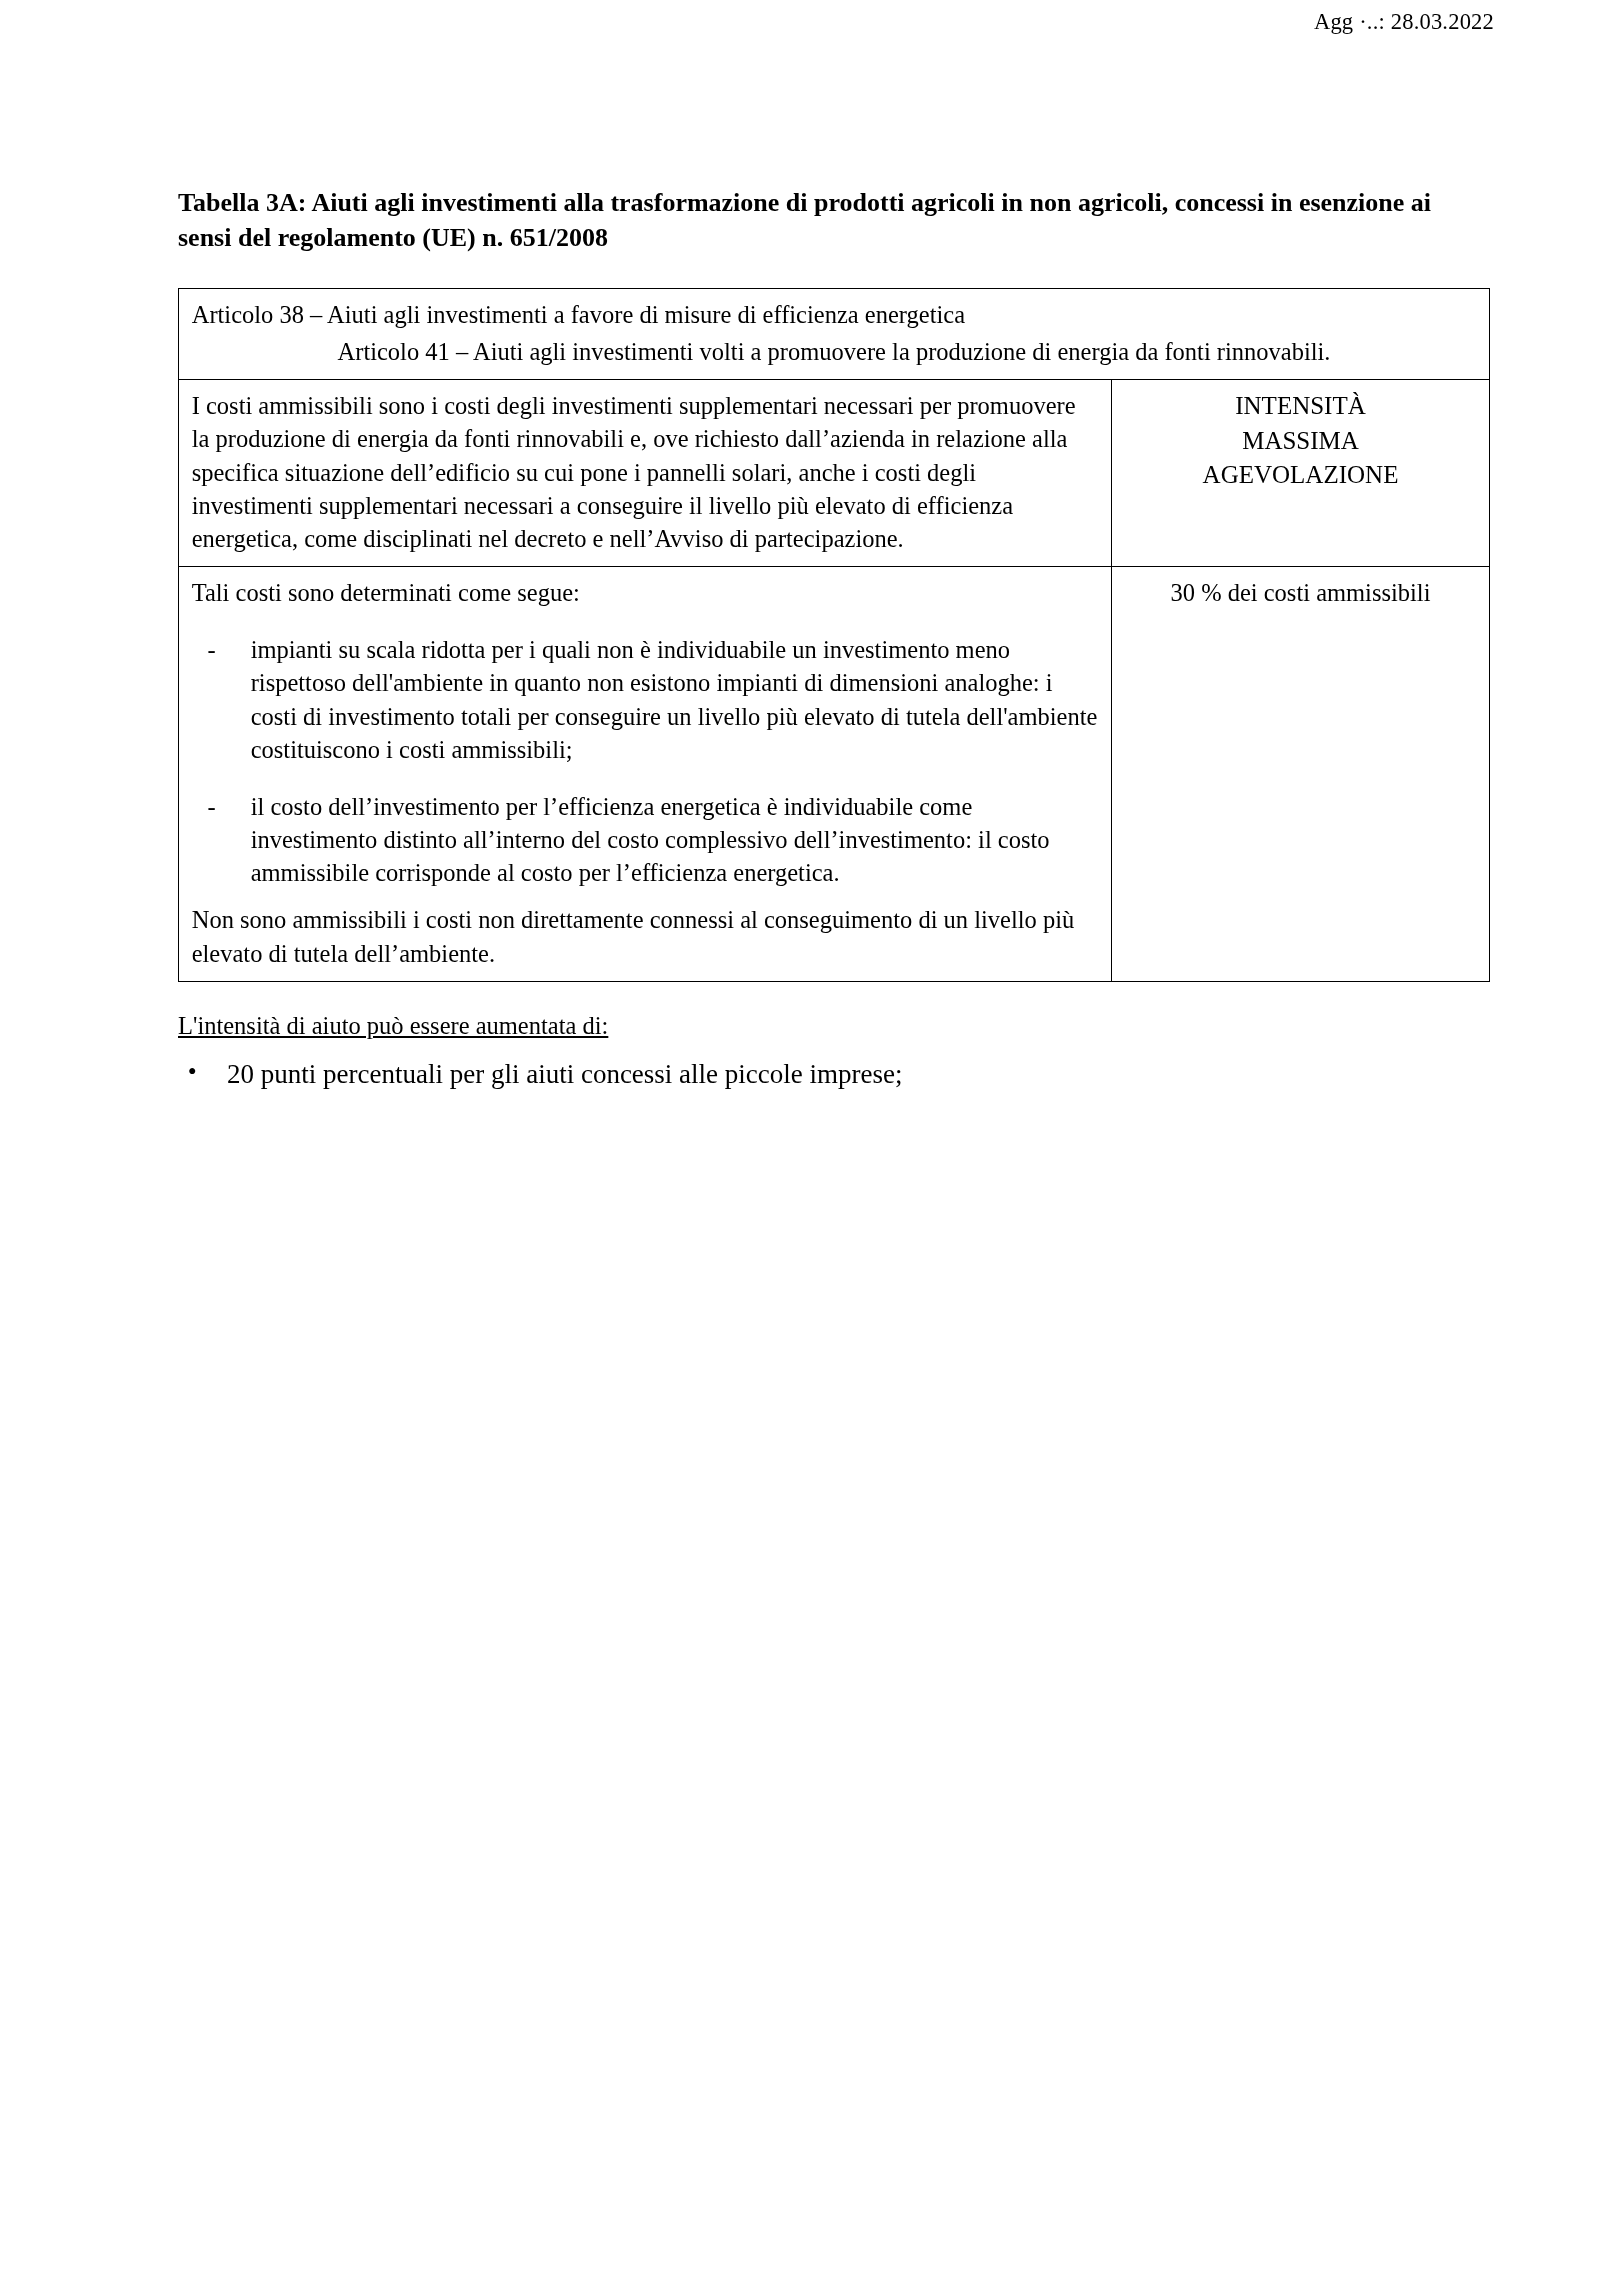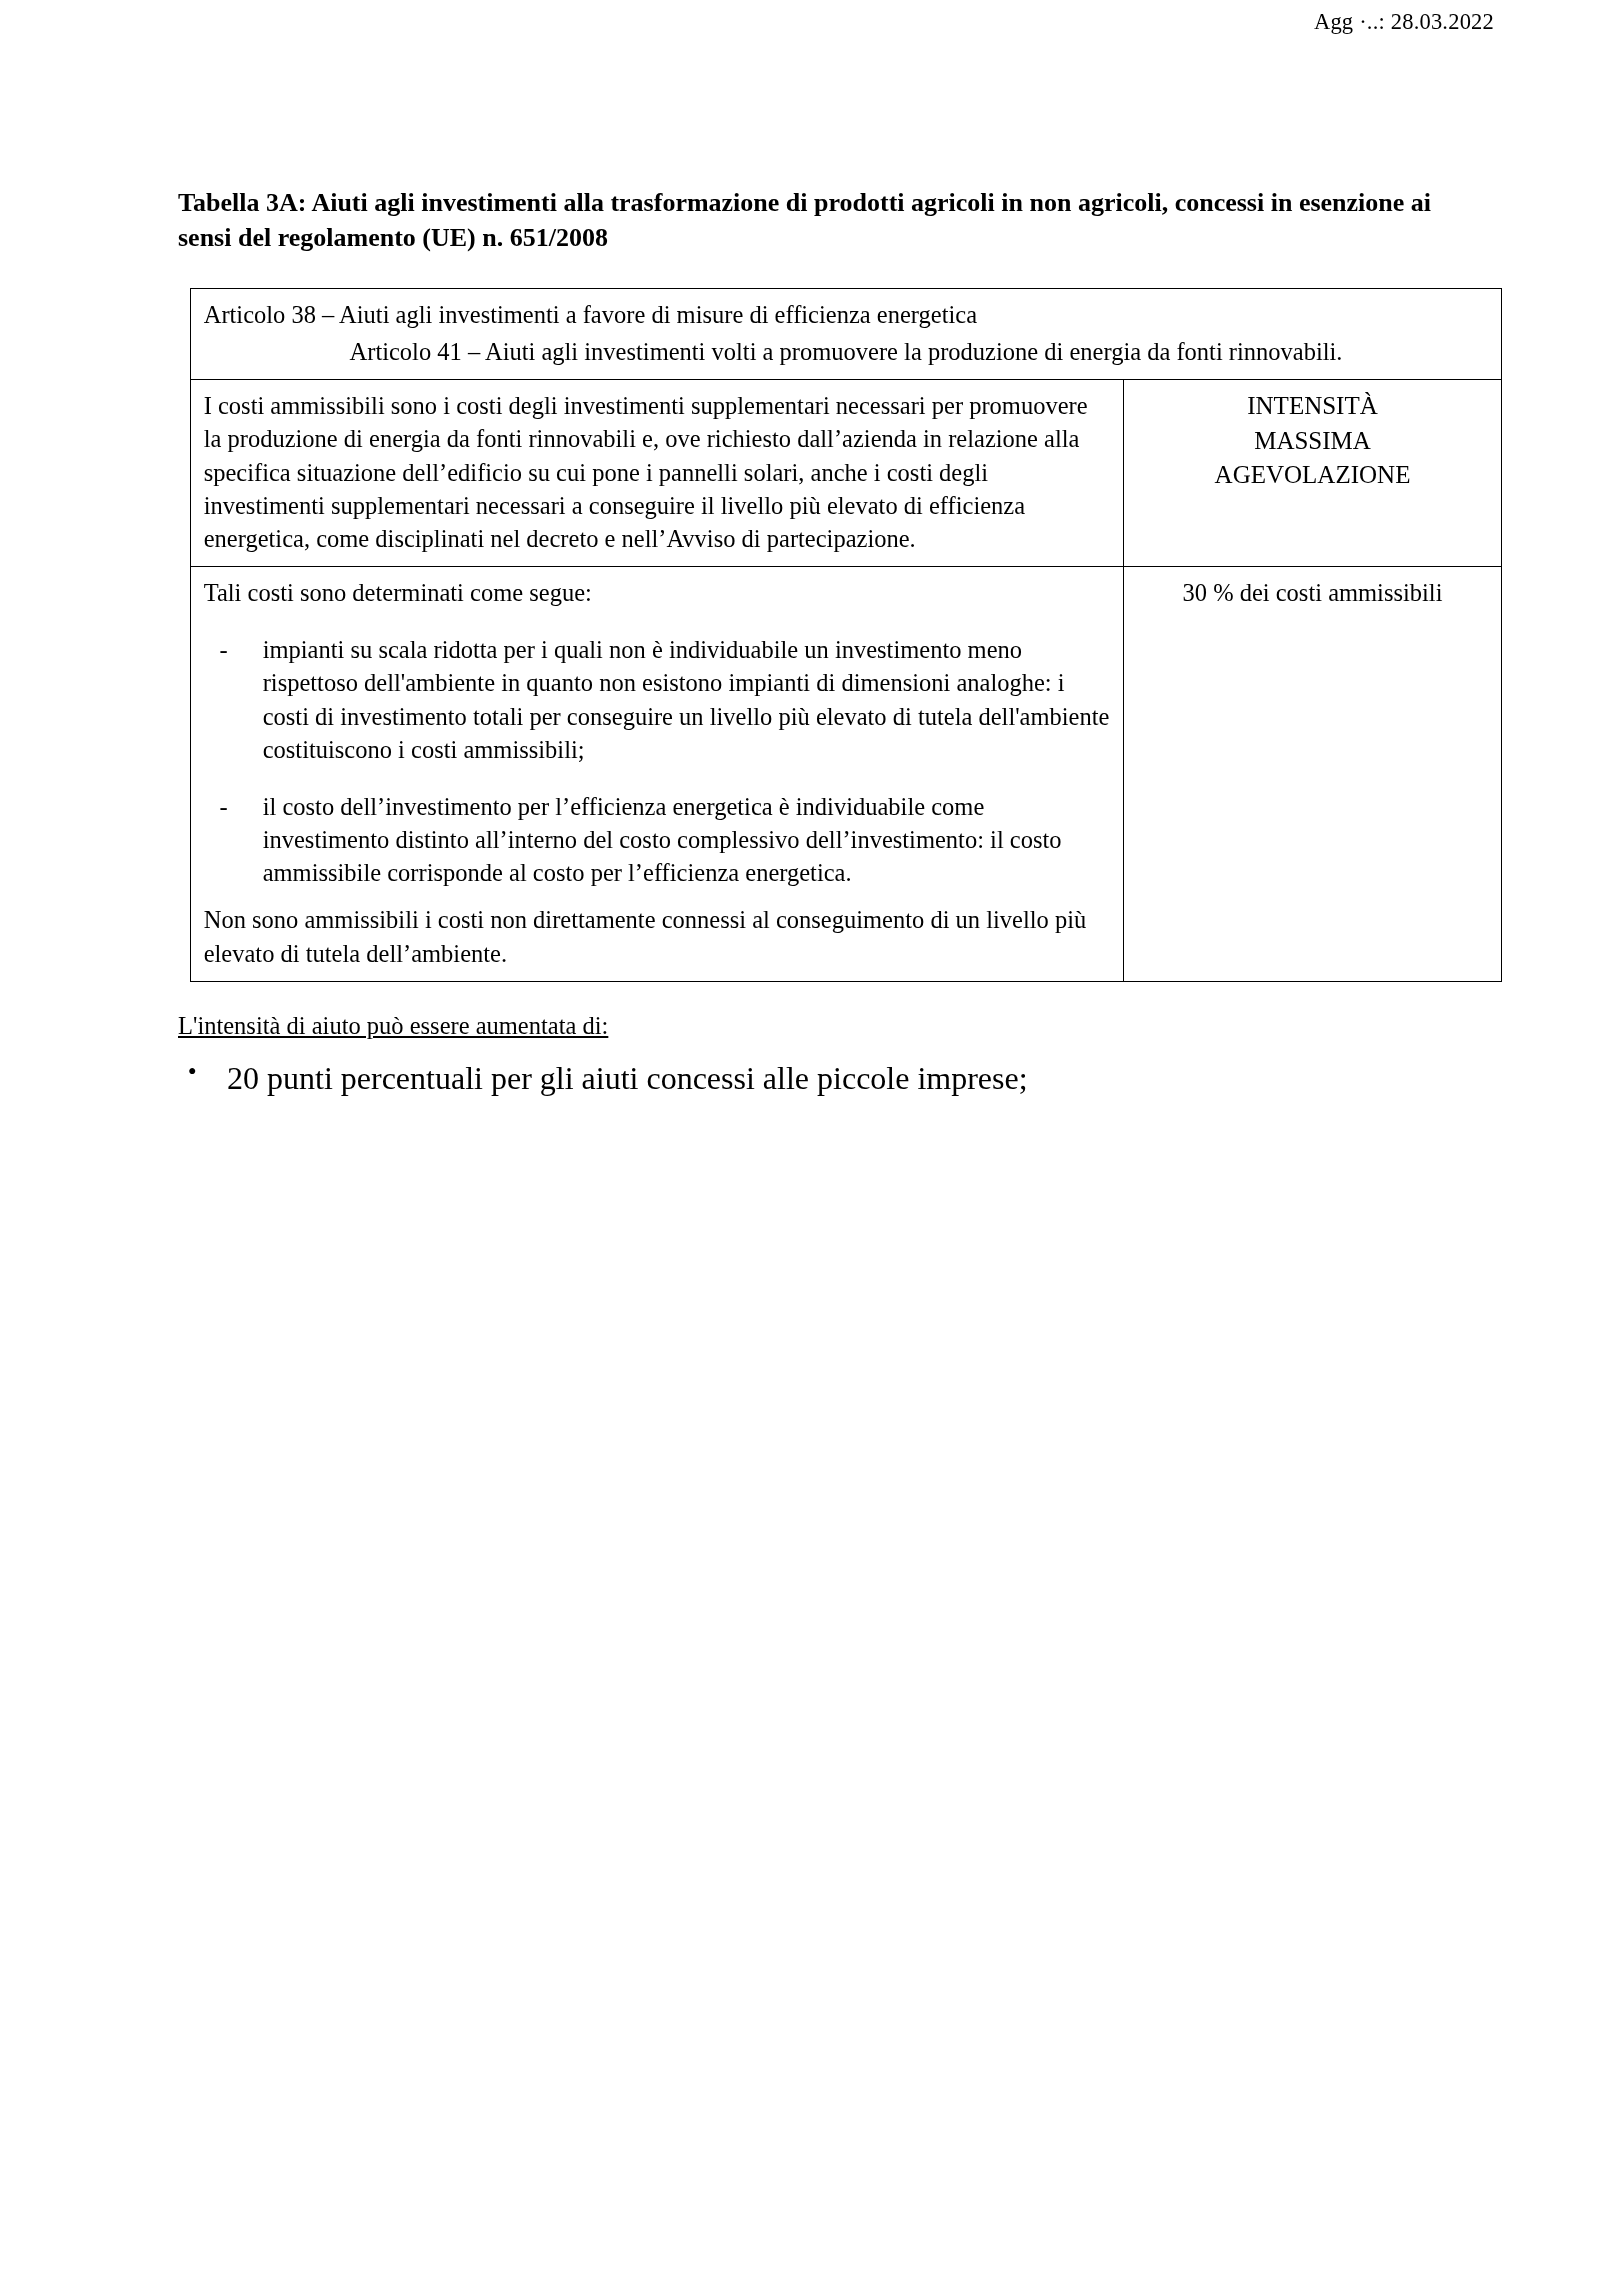--- a/index.html
+++ b/index.html
@@ -50,21 +50,21 @@
     line-height: 1.33;
     margin: 0 0 33px 0;
     text-align: left;
   }
 
   
   table.aid-table {
     border-collapse: collapse;
     width: 1311px;
     table-layout: fixed;
-    margin: 12px;
+    margin: 0;
   }
   table.aid-table td {
     border: 1.6px solid #000000;
     vertical-align: top;
     font-size: 24.5px;
     line-height: 1.36;
     padding: 8.8px 12.7px 10.8px 12.7px;
   }
   col.col-desc { width: 933px; }
   col.col-rate { width: 378px; }
@@ -133,21 +133,21 @@
     margin: 0 0 7.8px 0;
     font-size: 24.5px;
     line-height: 1.36;
     text-decoration: underline;
     display: inline-block;
   }
   ul.bullet-list {
     list-style: none;
     margin: 5.9px 0 0 0;
     padding: 0;
-    font-size: 32px;
+    font-size: 27px;
     line-height: 1.4;
     font-family: Liberation Serif, serif;
   }
   ul.bullet-list > li {
     position: relative;
     padding-left: 49px;
     margin: 0 0 12.7px 0;
   }
   ul.bullet-list > li::before {
     content: "\2022";

